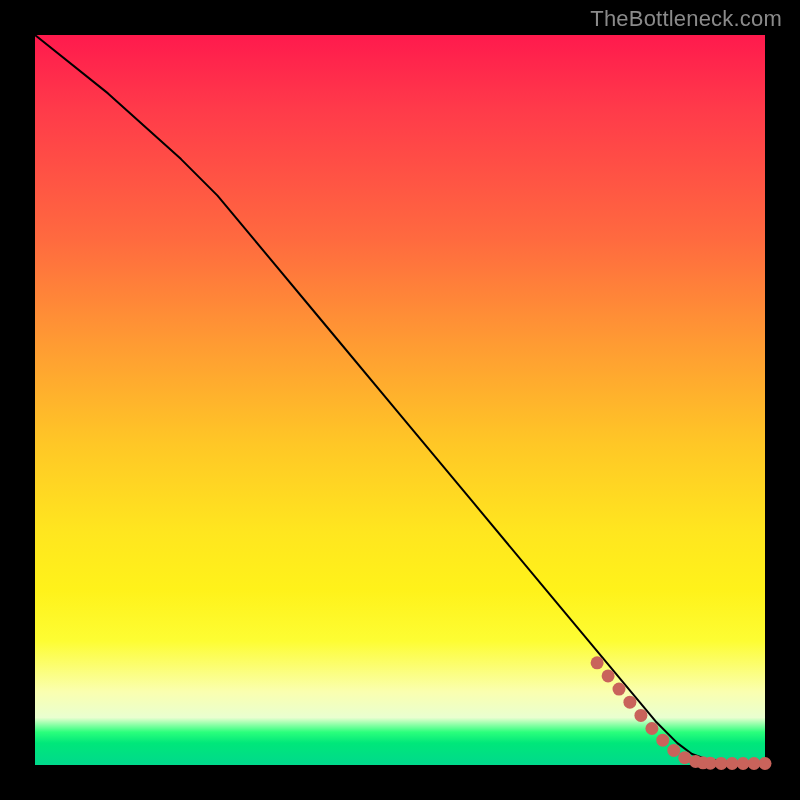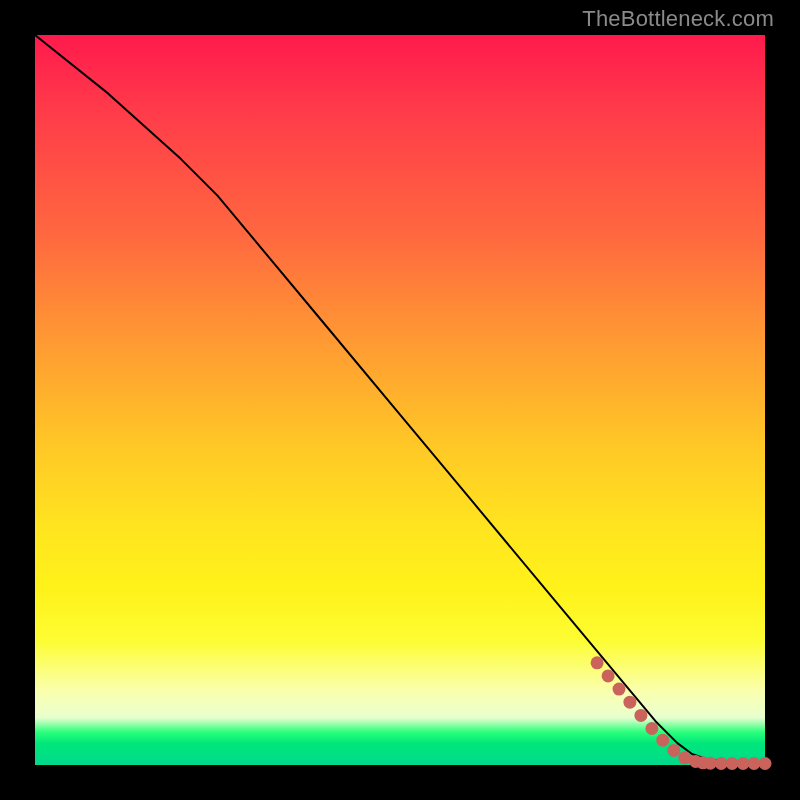--- a/index.html
+++ b/index.html
@@ -37,21 +37,21 @@
       #faffb0 90%,
       #e9ffd0 93.5%,
       #2bff7c 95.5%,
       #00e77a 97%,
       #00d98c 100%
     );
   }
   .watermark {
     position: absolute;
     top: 6px;
-    right: 26px;
+    right: 18px;
     color: #8a8a8a;
     font-size: 22px;
     font-weight: 500;
     letter-spacing: 0.2px;
     user-select: none;
   }
   svg.overlay {
     position: absolute;
     left: 0;
     top: 0;

